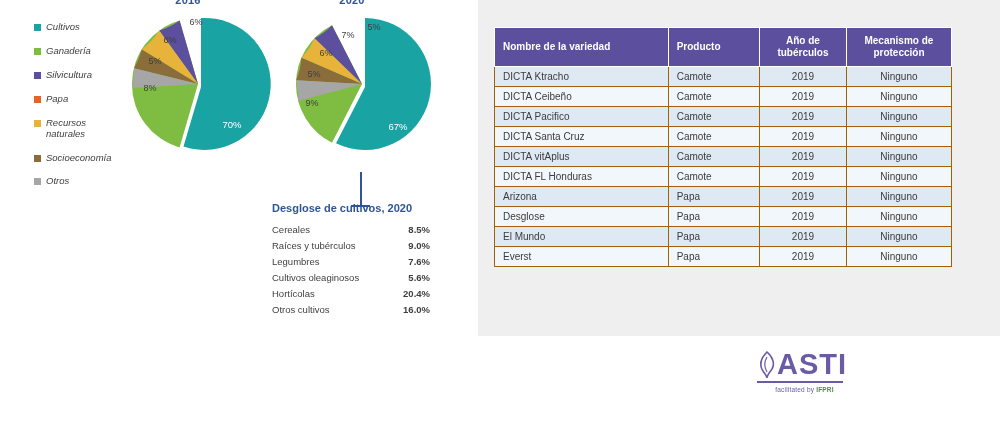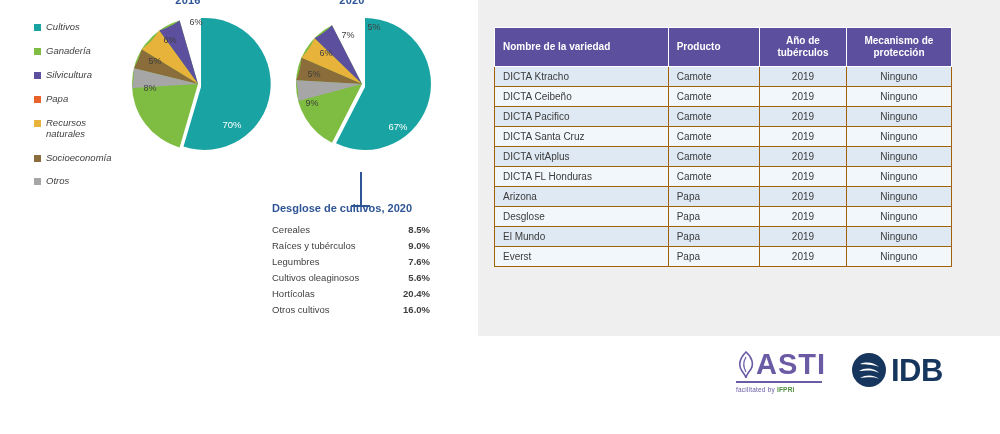--- a/index.html
+++ b/index.html
@@ -139,24 +139,25 @@
   table.varieties tbody tr.even td { background: #f2f7fb; }
   table.varieties tbody td.center { text-align: center; }
   .col-name { width: 38%; }
   .col-prod { width: 20%; }
   .col-year { width: 19%; }
   .col-mech { width: 23%; }
 
   
   .logos {
     position: absolute;
-    left: 736px;
+    left: 757px;
     top: 348px;
     width: 240px;
     height: 60px;
+    text-align: center;
   }
   .asti-logo {
     position: absolute;
     left: 0; top: 2px;
     width: 95px;
   }
   .asti-text {
     font-family: "Liberation Sans", sans-serif;
     font-size: 29px;
     font-weight: bold;
@@ -391,24 +392,15 @@
       <div style="display:flex; align-items:flex-end;">
         <svg width="20" height="28" viewBox="0 0 20 28">
           <path d="M10 1 C4 7, 2 14, 6 20 C8 23, 10 25, 10 27 C10 24, 13 21, 15 18 C18 13, 16 6, 10 1 Z" fill="none" stroke="#6b5ba5" stroke-width="1.6"></path>
           <path d="M10 6 C7 11, 7 16, 10 21" fill="none" stroke="#6b5ba5" stroke-width="1.2"></path>
         </svg>
         <div class="asti-text">ASTI</div>
       </div>
       <div class="asti-underline"></div>
       <div class="asti-sub"><span>facilitated by </span><b>IFPRI</b></div>
     </div>
-    <div class="idb-logo">
-      <svg width="36" height="36" viewBox="0 0 36 36">
-        <circle cx="18" cy="18" r="17" fill="#17365d"></circle>
-        <path d="M9 12 C16 9, 24 11, 28 15 C22 12, 14 13, 9 12 Z" fill="#ffffff"></path>
-        <path d="M8 19 C14 15, 24 16, 28 21 C21 17, 13 19, 8 19 Z" fill="#ffffff"></path>
-        <path d="M9 26 C15 22, 24 23, 28 27 C21 24, 14 26, 9 26 Z" fill="#ffffff"></path>
-      </svg>
-      <div class="idb-text">IDB</div>
-    </div>
   </div>
 
 </div>
 
 </body></html>

